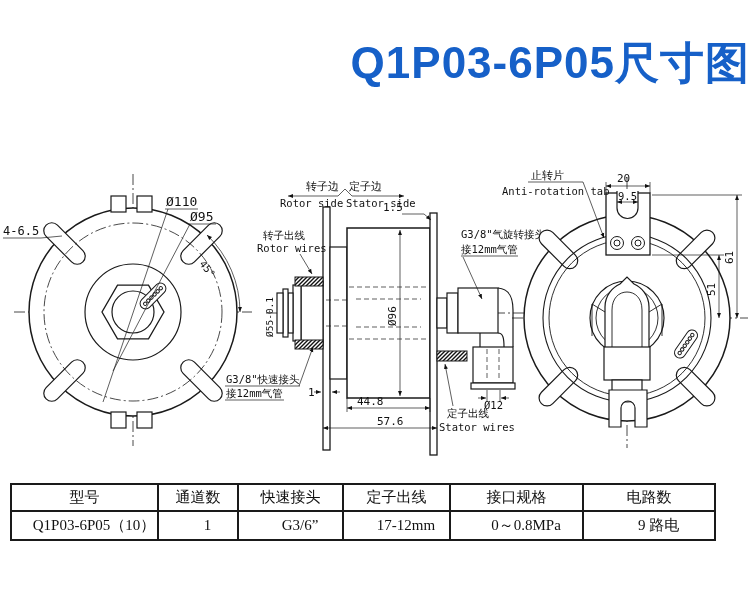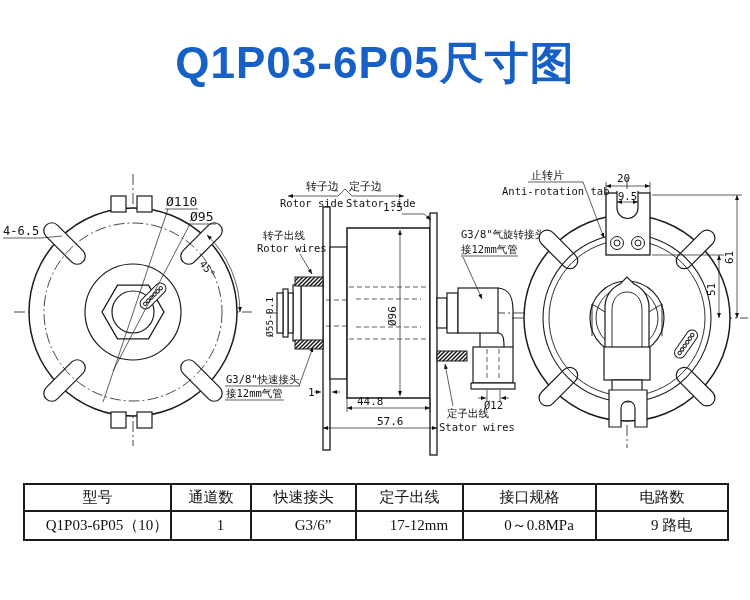--- a/index.html
+++ b/index.html
@@ -1,23 +1,23 @@
 <!DOCTYPE html>
 <html><head>
 <meta charset="utf-8">
 <style>
   html,body{margin:0;padding:0;background:#ffffff;width:750px;height:600px;overflow:hidden;
             font-family:"Liberation Sans",sans-serif;}
   .page{position:relative;width:750px;height:600px;background:#fff;}
-  .title{position:absolute;left:0;top:34px;width:750px;text-align:center;
+  .title{position:absolute;left:0;top:34px;width:750px;text-align:right;
          font-size:44px;font-weight:bold;letter-spacing:1px;
          font-family:"Liberation Sans",sans-serif;}
   .drawing{position:absolute;left:0;top:140px;width:750px;height:340px;}
   svg text{font-family:"DejaVu Sans Mono",monospace;fill:#111;}
-  .spec-table{position:absolute;left:23px;top:483px;width:704px;border-collapse:collapse;
+  .spec-table{position:absolute;left:10px;top:483px;width:704px;border-collapse:collapse;
               font-family:"Liberation Serif",serif;font-size:15px;color:#111;
               table-layout:fixed;}
   .spec-table td,.spec-table th{border:2px solid #1a1a1a;text-align:center;
               font-weight:normal;padding:0;}
   .spec-table tr.hdr td{height:25px;}
   .spec-table tr.val td{height:27px;padding-left:19px;}
 </style>
 </head>
 <body>
 

